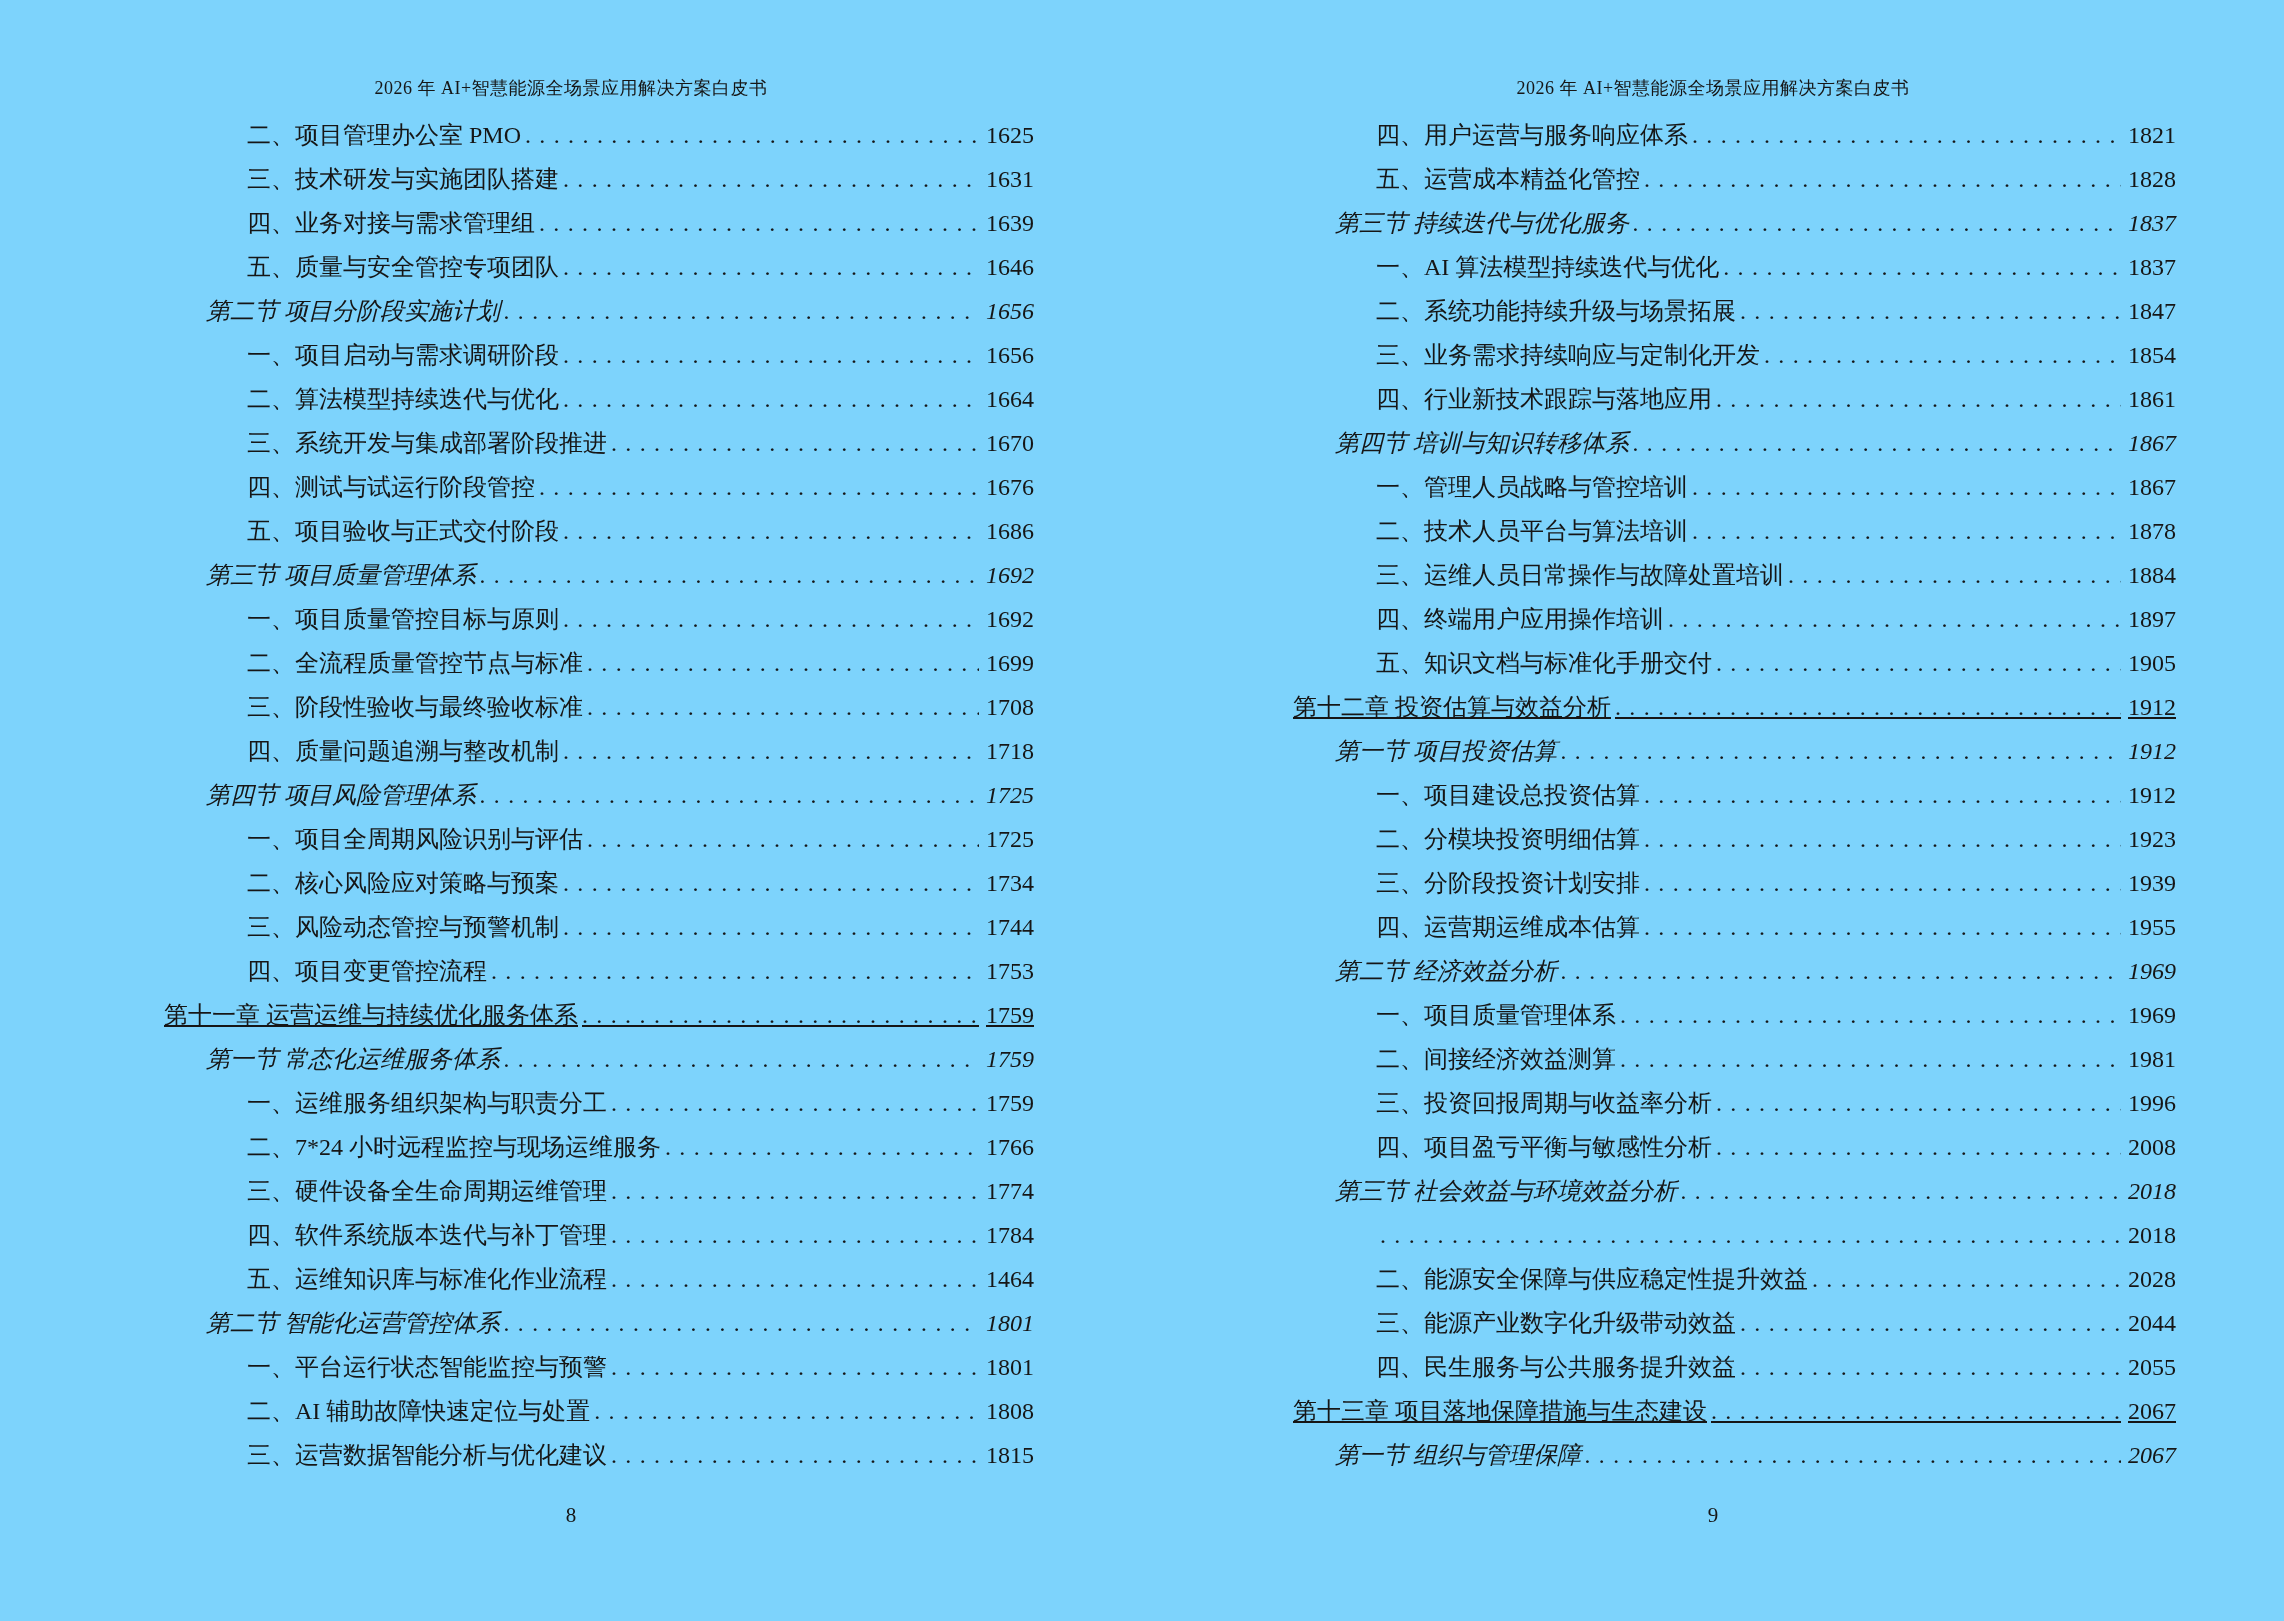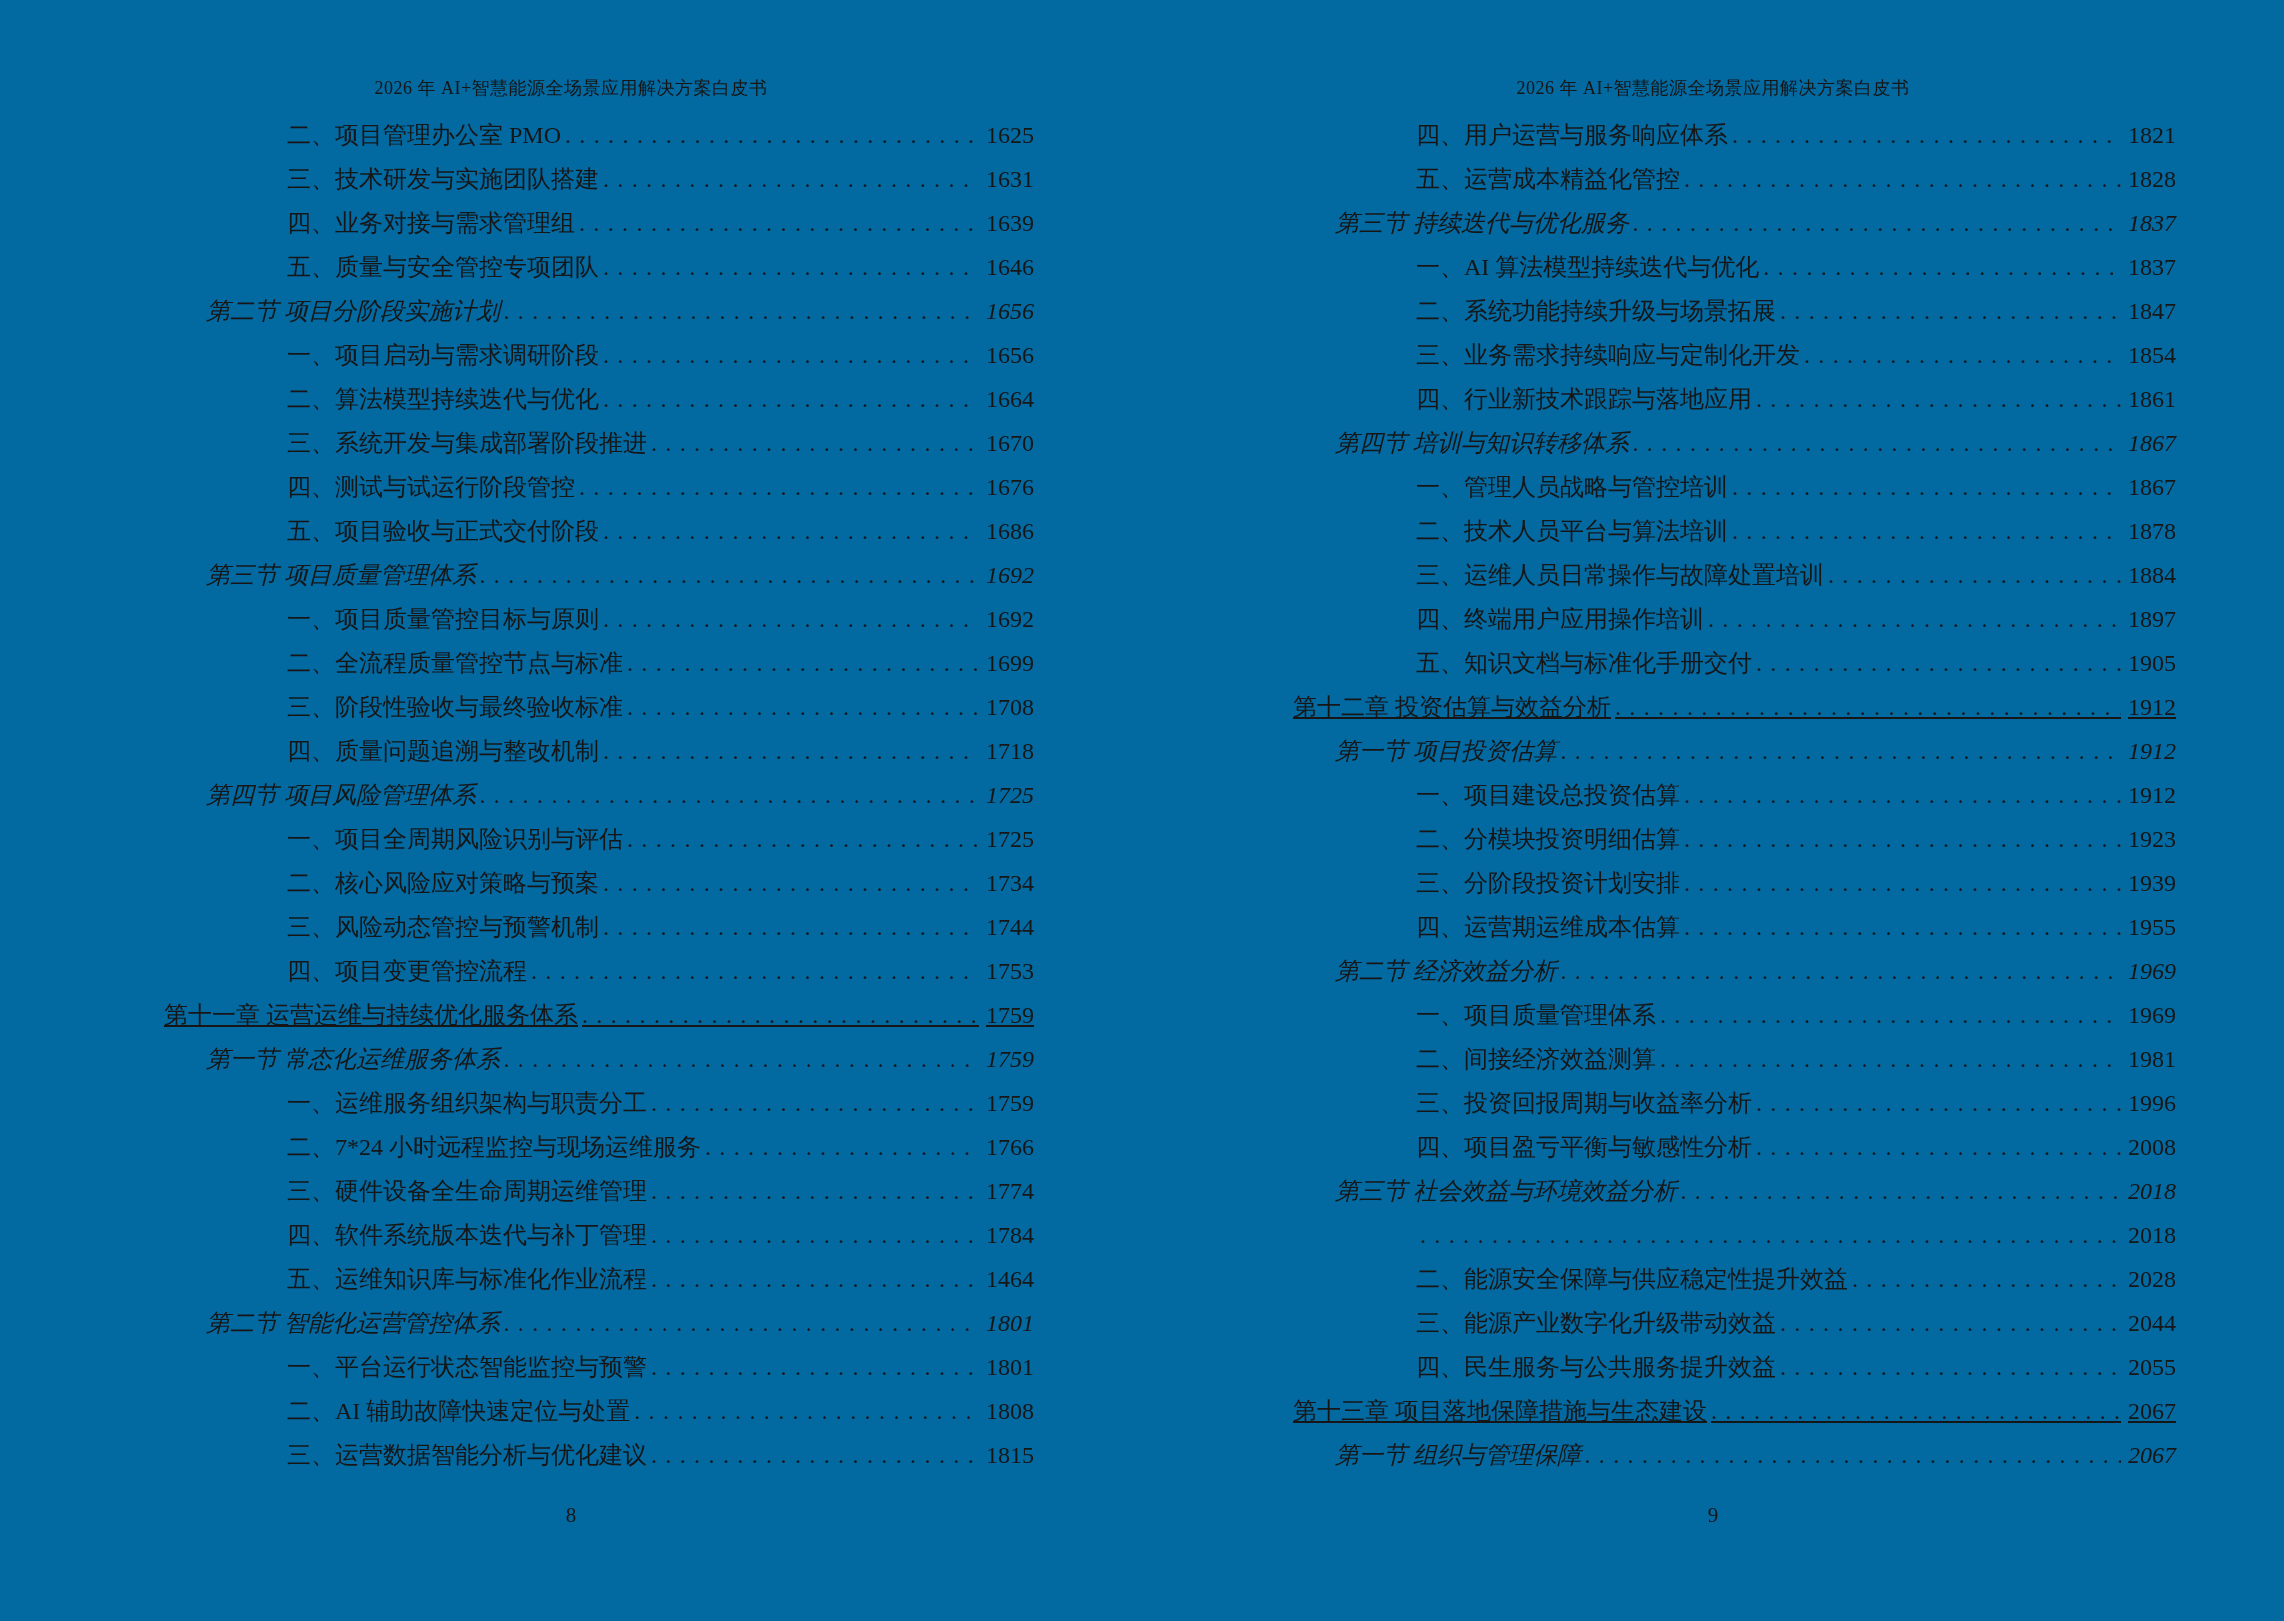--- a/index.html
+++ b/index.html
@@ -7,21 +7,21 @@
     width: 2284px; height: 1622px;
     background: #ffffff;
     position: relative;
     overflow: hidden;
     font-family: "Liberation Serif", "DejaVu Serif", serif;
     color: #161616;
   }
   .page {
     position: absolute; top: 0;
     width: 1142px; height: 1622px;
-    background: #0369a1;
+    background: #7dd3fc;
     --base: 164px;
   }
   .page.left  { left: 0; }
   .page.right { left: 1142px; --base: 151px; }
 
   .running-header {
     position: absolute; top: 76px; left: 0; right: 0;
     text-align: center;
     font-size: 18px;
     letter-spacing: 0.5px;
@@ -33,21 +33,21 @@
   }
   .toc-line {
     display: flex;
     height: 44px;
     line-height: 44px;
     padding-right: 108px;
     white-space: nowrap;
   }
   .lv-chapter { padding-left: var(--base); text-decoration: underline; }
   .lv-section { padding-left: calc(var(--base) + 42px); font-style: italic; }
-  .lv-item    { padding-left: calc(var(--base) + 83px); margin-left: 40px; }
+  .lv-item    { padding-left: calc(var(--base) + 83px); }
 
   .toc-title {
     flex: 0 0 auto;
     font-size: 24px;
   }
   .toc-dots {
     flex: 1 1 auto;
     overflow: hidden;
     font-size: 24px;
     letter-spacing: 0.35em;

